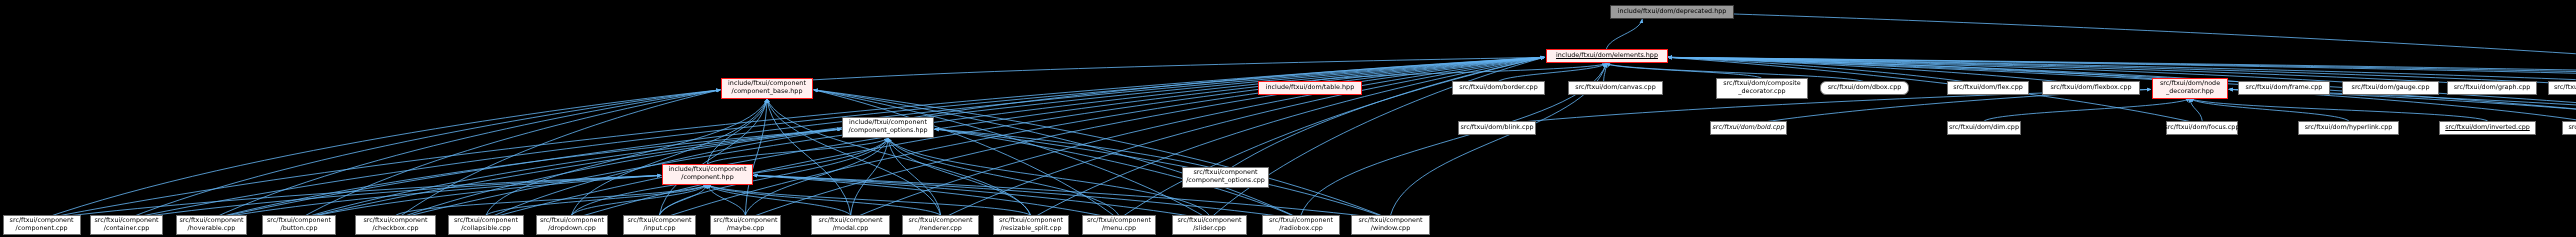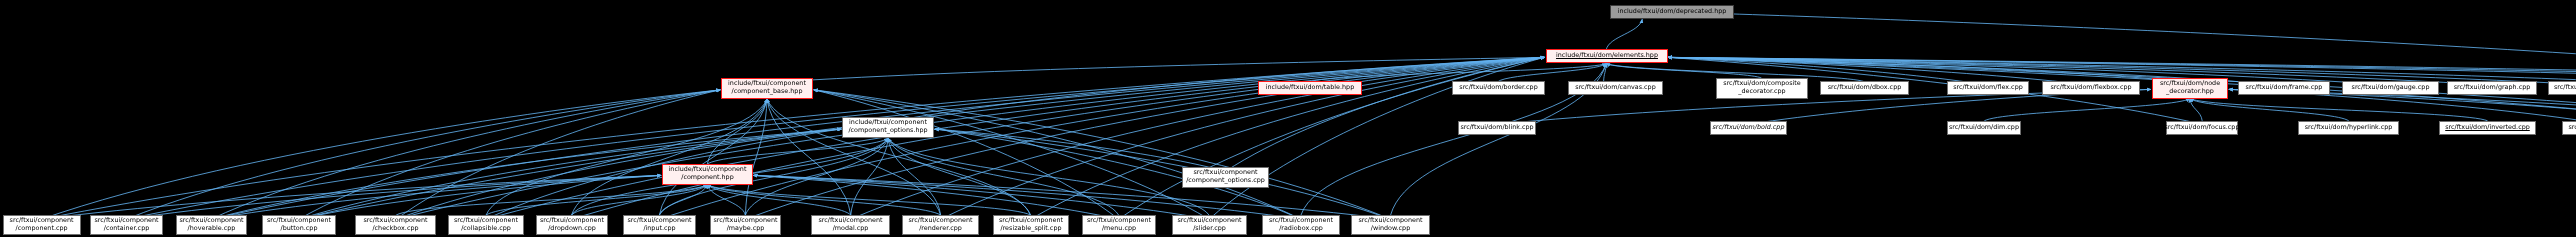--- a/index.html
+++ b/index.html
@@ -138,21 +138,21 @@
     <div class="node normal" style="left: 1452px; top: 81px; width: 93px; height: 14px;">
       <span>src/ftxui/dom/border.cpp</span>
     </div>
     <div class="node normal" style="left: 1556px; top: 81px; width: 95px; height: 14px; margin-left: 12px;">
       <span>src/ftxui/dom/canvas.cpp</span>
     </div>
     <div class="node normal" style="left: 1716px; top: 78px; width: 92px; height: 20.6px;">
       <span>src/ftxui/dom/composite</span>
       <span>_decorator.cpp</span>
     </div>
-    <div class="node normal" style="left: 1820px; top: 81px; width: 89px; height: 14px;">
+    <div class="node normal" style="left: 1820px; top: 81px; width: 89px; height: 14px; border-radius: 6px;">
       <span>src/ftxui/dom/dbox.cpp</span>
     </div>
     <div class="node normal" style="left: 1947px; top: 81px; width: 82px; height: 14px;">
       <span>src/ftxui/dom/flex.cpp</span>
     </div>
     <div class="node normal" style="left: 2042px; top: 81px; width: 98px; height: 14px;">
       <span>src/ftxui/dom/flexbox.cpp</span>
     </div>
     <div class="node truncated" style="left: 2152px; top: 78px; width: 76px; height: 20.6px;">
       <span>src/ftxui/dom/node</span>

